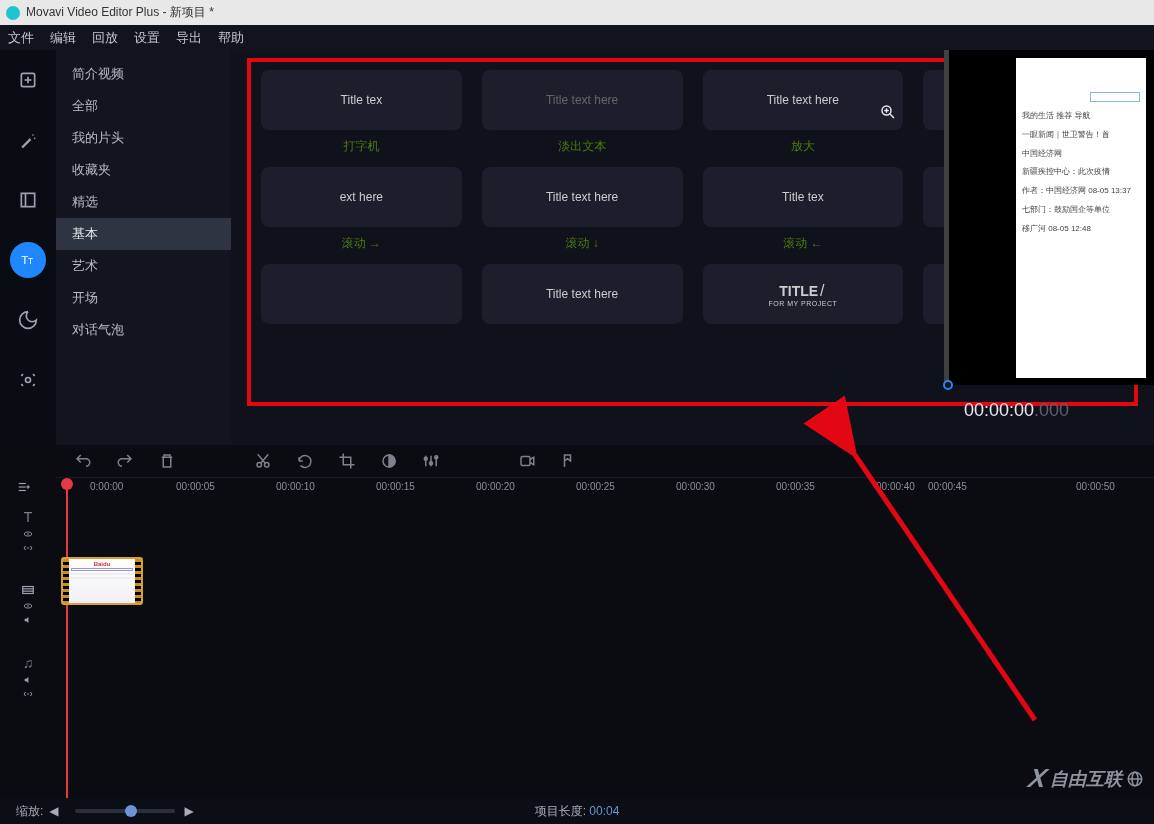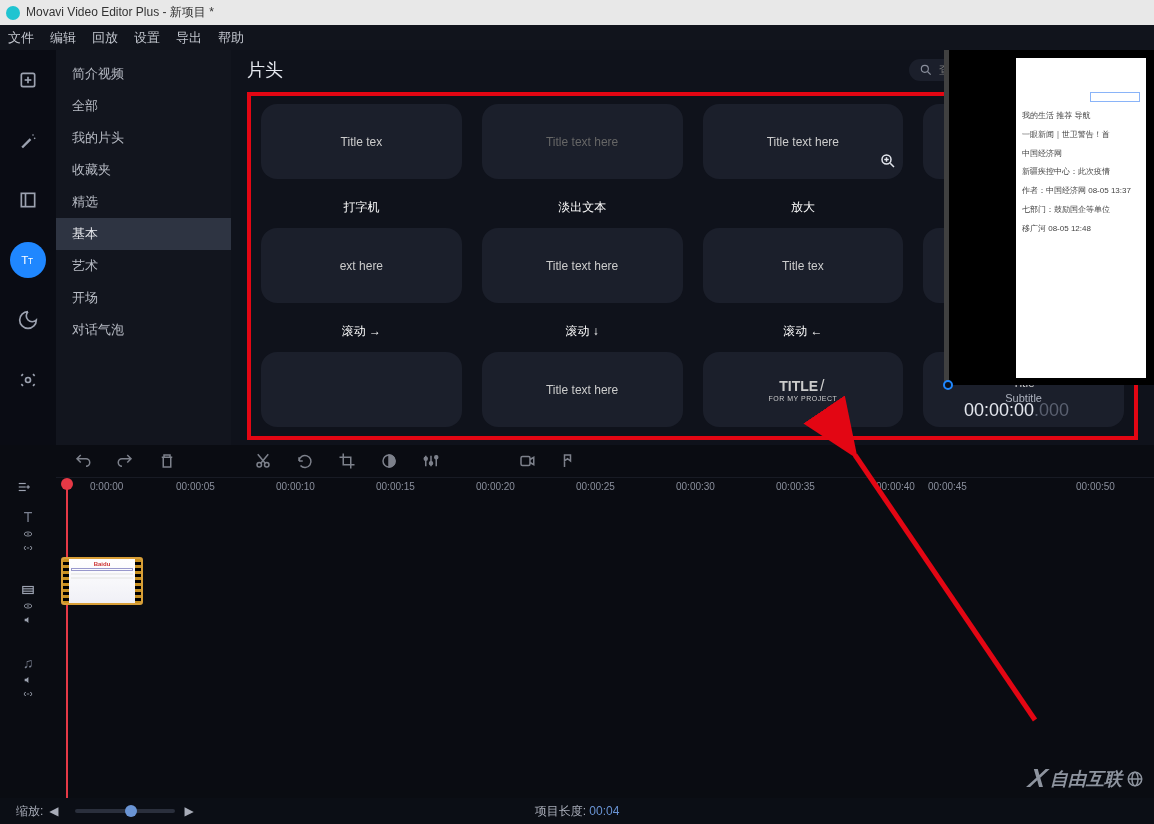--- a/index.html
+++ b/index.html
@@ -26,26 +26,26 @@
 .browser-header { display: flex; align-items: center; margin-bottom: 10px; }
 .browser-title { font-size: 18px; color: #e4e7ee; margin-right: auto; }
 .search-box { display: flex; align-items: center; background: #1b1f2b; border-radius: 16px; padding: 4px 10px; width: 195px; }
 .search-box svg { width: 14px; height: 14px; margin-right: 6px; }
 .search-box input { background: transparent; border: none; color: #8a8f9c; font-size: 12px; outline: none; flex: 1; }
 .cart { margin-left: 14px; cursor: pointer; }
 
 .redbox { border: 4px solid #e30613; padding: 8px 10px; height: 348px; overflow: hidden; }
 .grid { display: grid; grid-template-columns: repeat(4, 1fr); gap: 12px 20px; }
 .cell { display: flex; flex-direction: column; align-items: center; }
-.thumb { width: 100%; height: 75px; background: #1b1f2b; border-radius: 16px; display: flex; flex-direction: column; align-items: center; justify-content: center; font-size: 12px; color: #ccc; cursor: pointer; position: relative; }
+.thumb { width: 100%; height: 60px; background: #1b1f2b; border-radius: 8px; display: flex; flex-direction: column; align-items: center; justify-content: center; font-size: 12px; color: #ccc; cursor: pointer; position: relative; }
 .thumb.dim { color: #666; }
 .thumb .sub { color: #d7c84f; margin-top: 2px; font-size: 11px; }
 .thumb .tsub { color: #aeb3bf; margin-top: 2px; font-size: 11px; }
 .thumb .mag { position: absolute; bottom: 6px; right: 6px; }
-.thumb-name { font-size: 12px; color: #ffffff; margin-top: 20px; }
+.thumb-name { font-size: 12px; color: #4d7c0f; margin-top: 8px; }
 
 .preview { width: 210px; background: #000; position: absolute; right: 0; top: 50px; height: 335px; border-left: 5px solid #404040; }
 .preview-inner { margin: 8px; height: 320px; background: #000; display:flex; align-items:center; justify-content:flex-end; }
 .preview-page { width: 130px; height: 320px; background:#fff; color:#444; font-size:8px; padding:30px 6px 6px 6px; overflow:hidden; line-height:1.6; }
 .preview-page .pline { margin:6px 0; white-space:nowrap; }
 .preview-page .psearch { border:1px solid #8ab4f8; height:10px; margin:4px 0 8px auto; width:50px; }
 .preview-marker { position:absolute; bottom:-5px; left:-6px; width:10px; height:10px; border:2px solid #1f87ff; border-radius:50%; background:#0c0f17; }
 .timecode { position: absolute; top: 399px; right: 85px; font-size: 18px; color: #e4e7ee; font-family: monospace; }
 .timecode .ms { color: #5a6070; }
 
@@ -146,35 +146,20 @@
     <div class="sidebar-item">我的片头</div>
     <div class="sidebar-item">收藏夹</div>
     <div class="sidebar-item">精选</div>
     <div class="sidebar-item active">基本</div>
     <div class="sidebar-item">艺术</div>
     <div class="sidebar-item">开场</div>
     <div class="sidebar-item">对话气泡</div>
   </div>
 
   <div class="browser">
-    <div class="browser-header">
-      <div class="browser-title">片头</div>
-      <div class="search-box">
-        <svg viewBox="0 0 24 24" fill="none" stroke="#8a8f9c" stroke-width="2">
-            <circle cx="10" cy="10" r="6"></circle>
-            <line x1="15" y1="15" x2="20" y2="20"></line>
-          </svg>
-        <input placeholder="查找" style="">
-      </div>
-      <div class="cart"><svg width="20" height="18" viewBox="0 0 24 24" fill="none" stroke="#c0c4cc" stroke-width="2">
-            <path d="M4 4 H6 L9 14 H19 L22 7 H8"></path>
-            <circle cx="10" cy="19" r="1.5"></circle>
-            <circle cx="18" cy="19" r="1.5"></circle>
-          </svg></div>
-    </div>
 
     <div class="redbox">
       <div class="grid" id="titles-grid">
           <div class="cell">
             <div class="thumb">
               <div>Title tex</div>
             </div>
             <div class="thumb-name">打字机</div>
           </div>
           <div class="cell">

